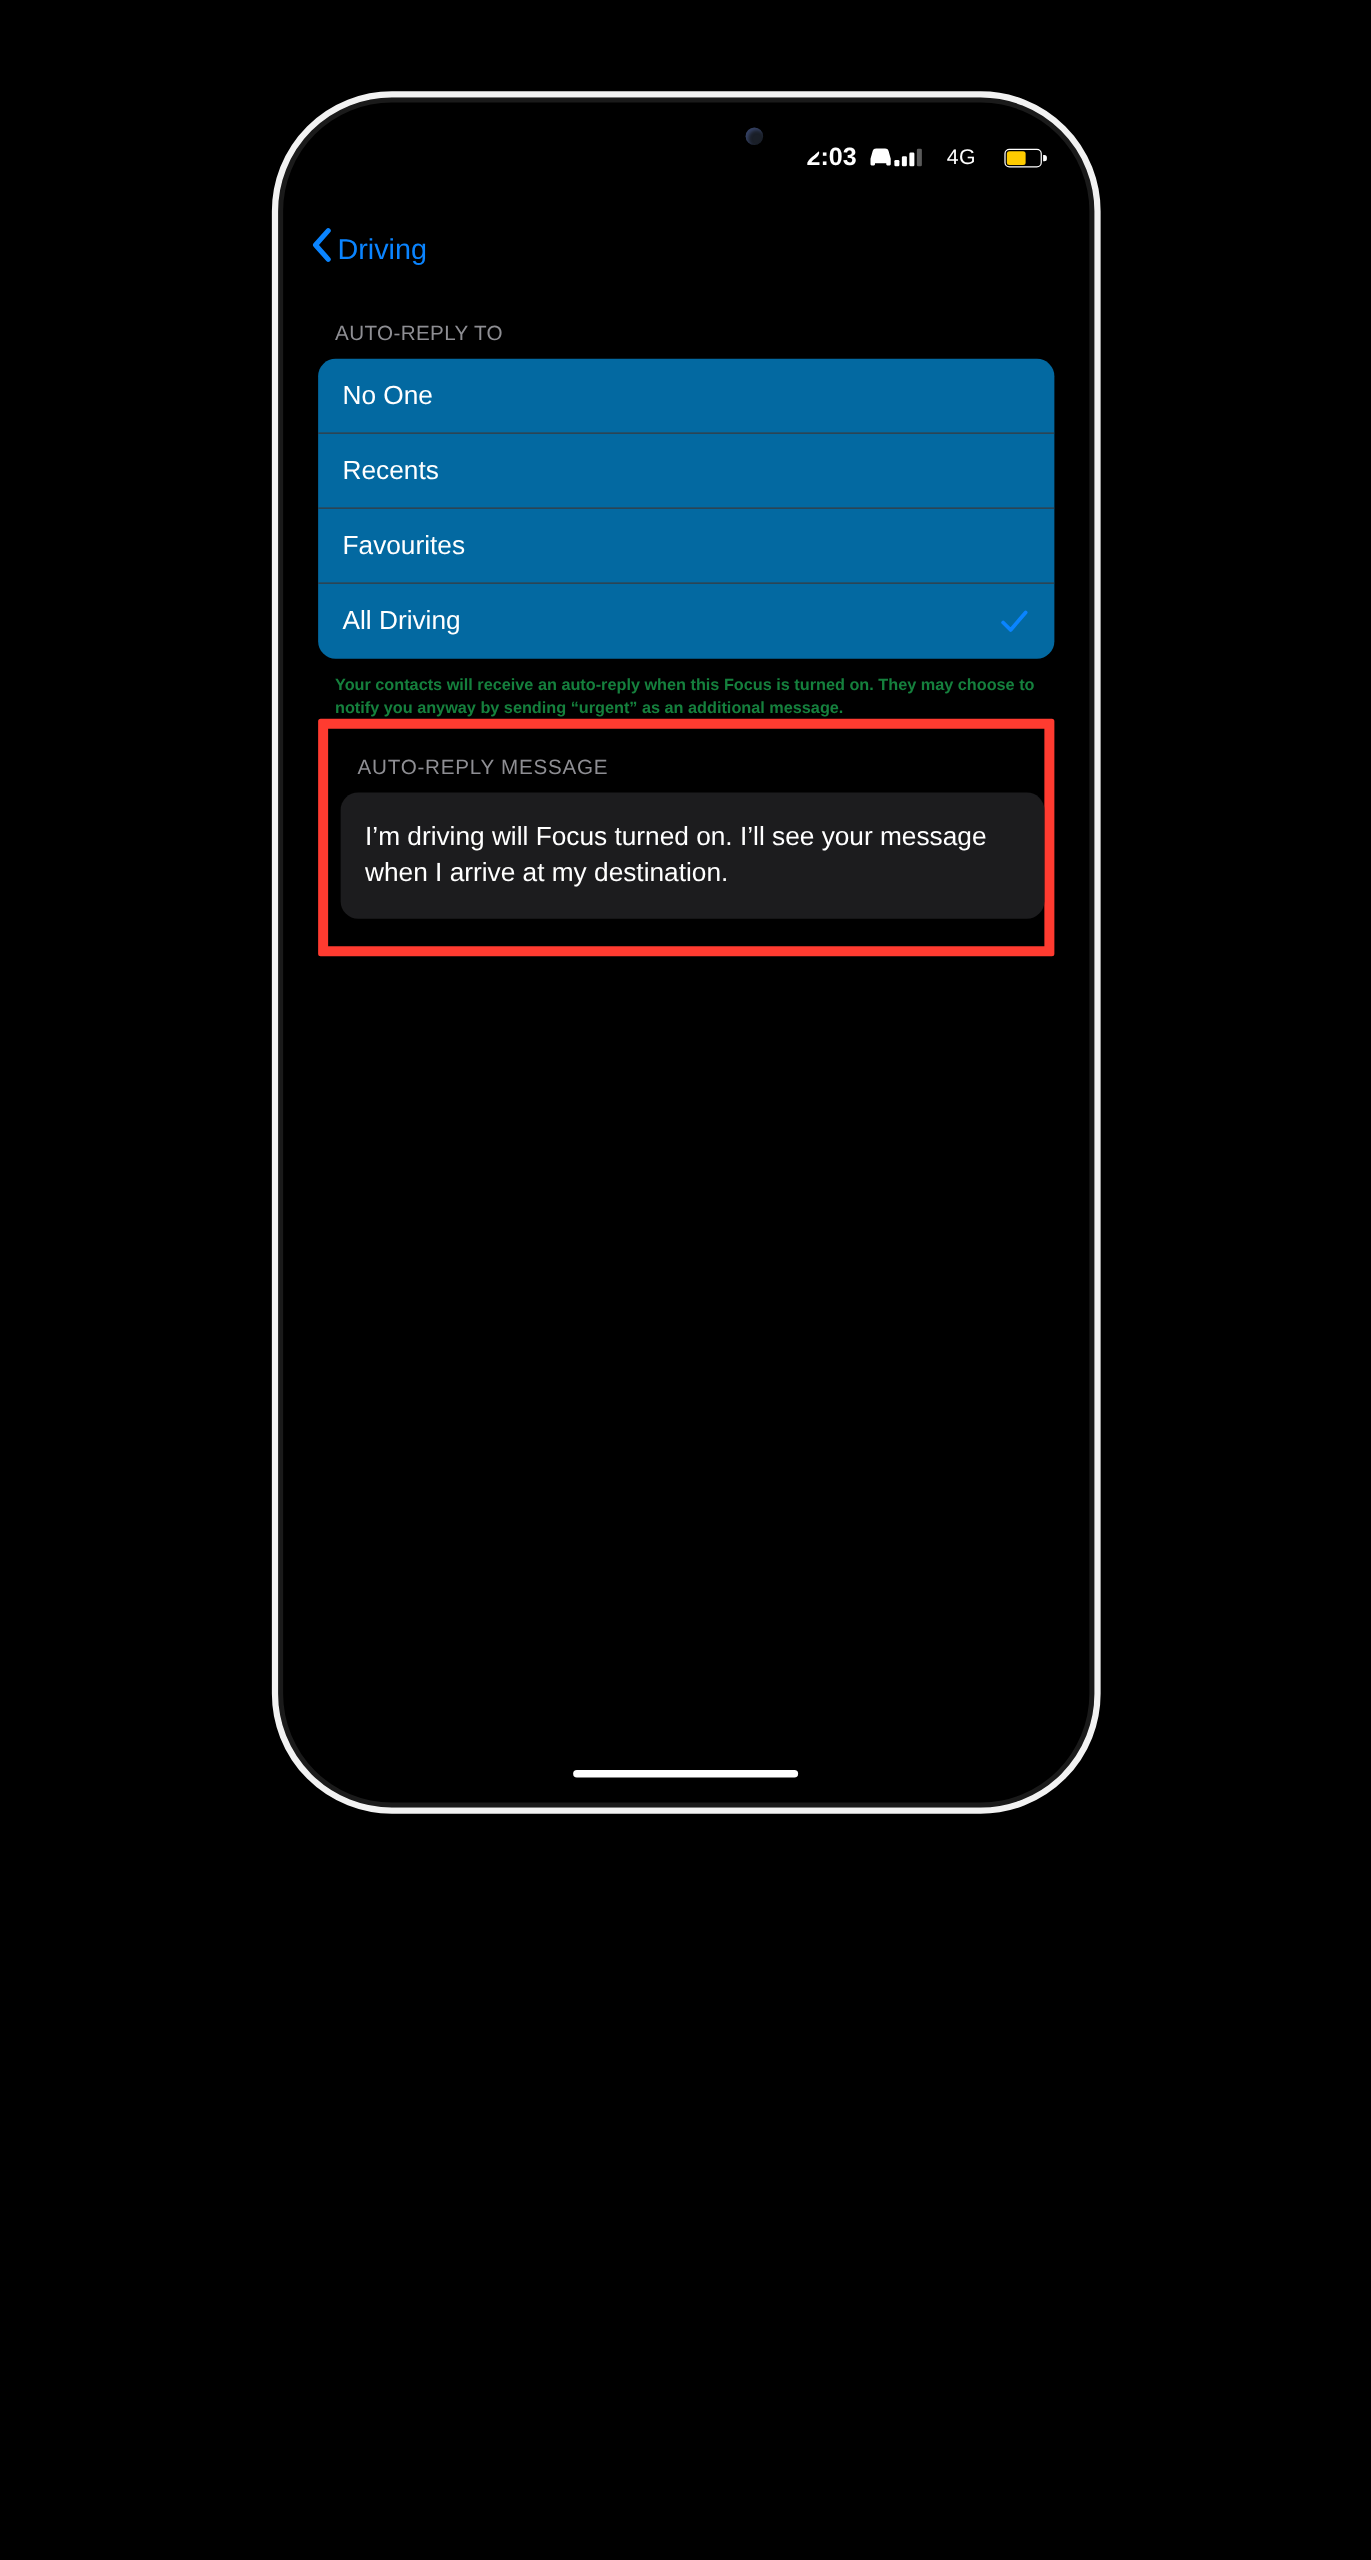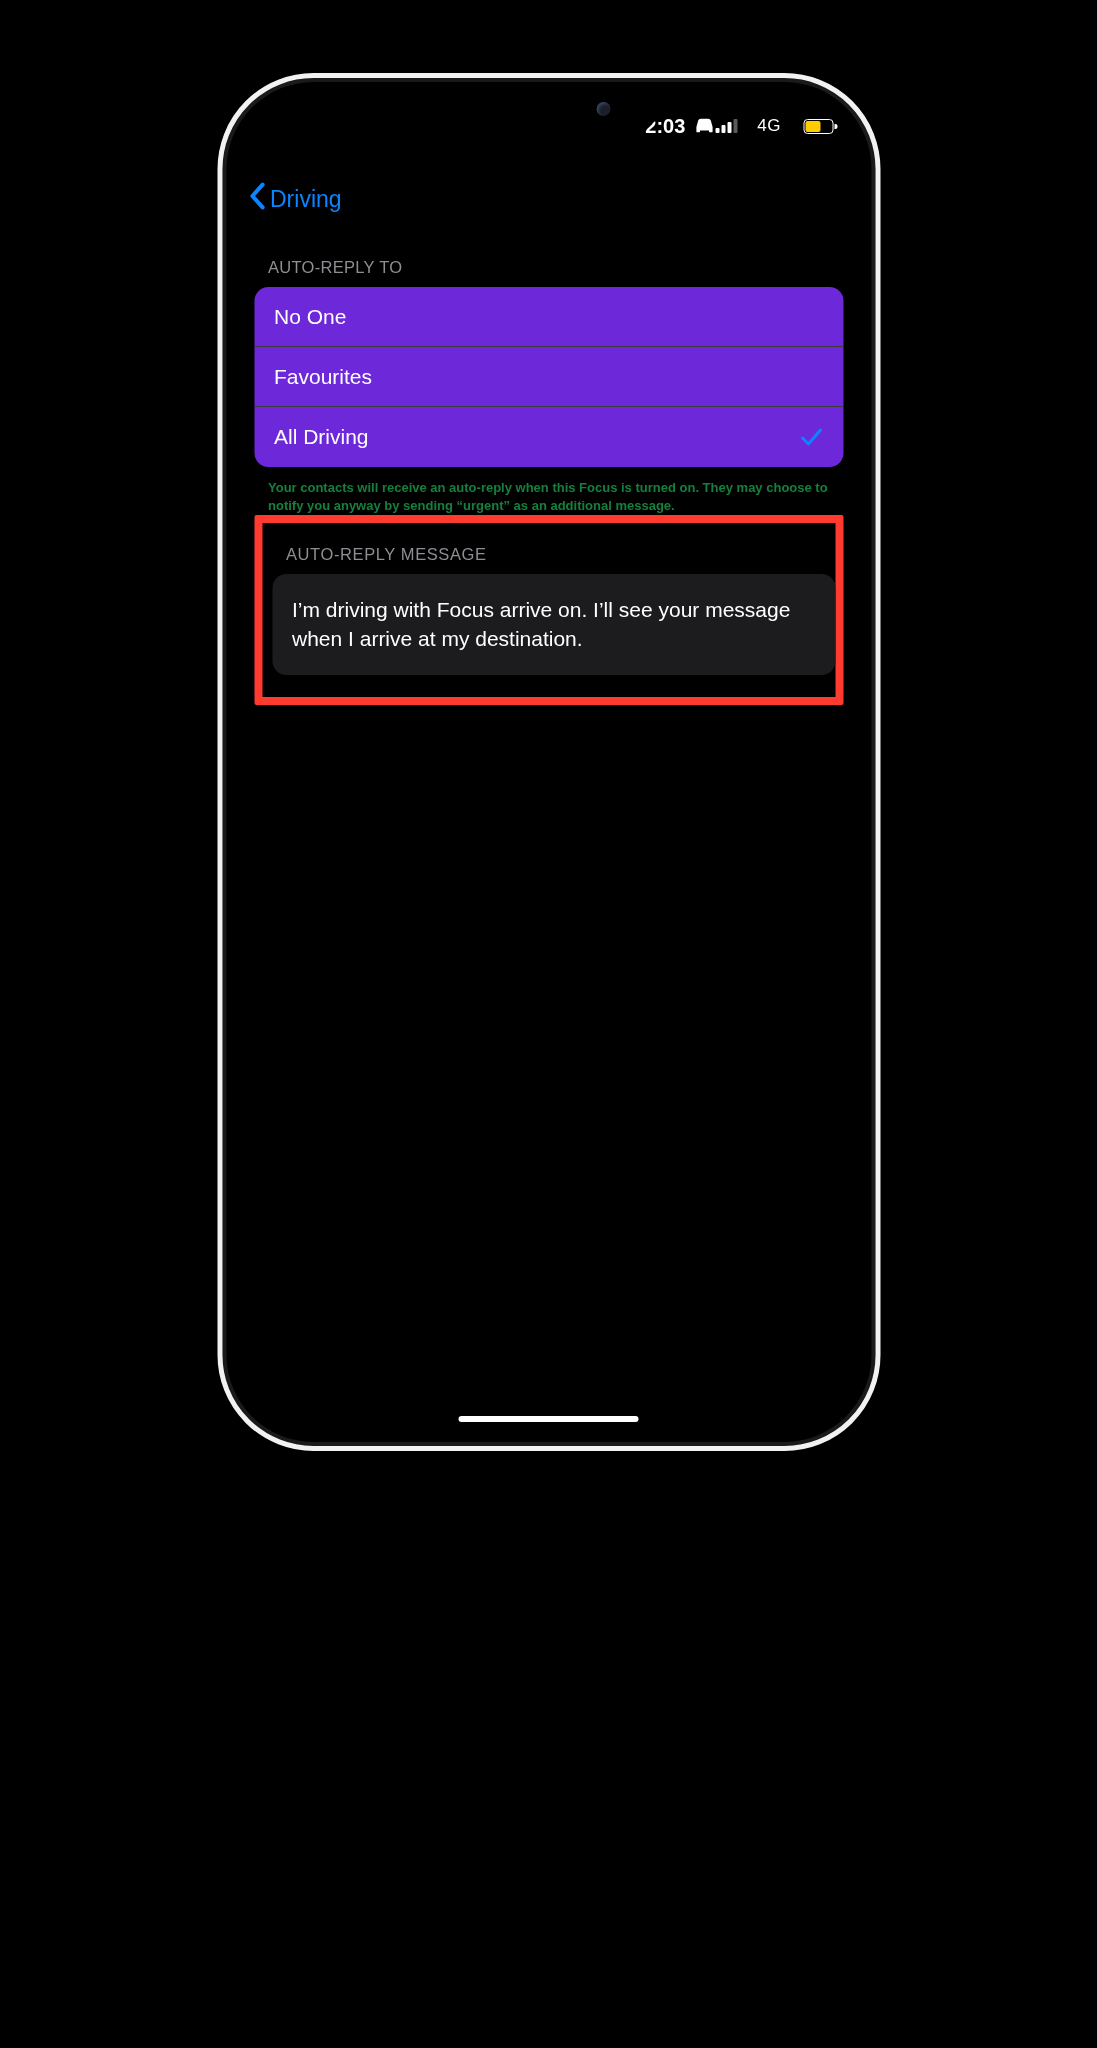--- a/index.html
+++ b/index.html
@@ -123,21 +123,21 @@
     
     .content { padding: 0 18px; }
     .section-header {
       color:#8e8e93;
       font-size: 16.5px;
       letter-spacing: .3px;
       padding: 42px 14px 10px 14px;
       text-transform: uppercase;
     }
     .group {
-      background:#6d28d9;
+      background:#0369a1;
       border-radius: 14px;
       overflow: hidden;
     }
     .row {
       display:flex; align-items:center; justify-content:space-between;
       padding: 0 20px;
       min-height: 60px;
       color:#fff;
       font-size: 21px;
       font-weight: 400;
@@ -235,37 +235,40 @@
     </div>
 
     <div class="content">
 
       <div class="section-header">AUTO-REPLY TO</div>
       <div class="group">
         <div class="row">
           <span>No One</span>
         </div>
         <div class="row">
+          <span>Recents</span>
+        </div>
+        <div class="row">
           <span>Favourites</span>
         </div>
         <div class="row">
           <span>All Driving</span>
           <span class="check">
             <svg viewBox="0 0 24 20" fill="none" stroke="#0a84ff" stroke-width="3" stroke-linecap="round" stroke-linejoin="round">
               <polyline points="3,11 9,17 21,3"></polyline>
             </svg>
           </span>
         </div>
       </div>
       <div class="footer-text">Your contacts will receive an auto-reply when this Focus is turned on. They may choose to notify you anyway by sending “urgent” as an additional message.</div>
 
       <div class="highlight-box">
         <div class="section-header">AUTO-REPLY MESSAGE</div>
         <div class="message-group">
-          <span>I’m driving with Focus arrive on. I’ll see your message when I arrive at my destination.</span>
+          <span>I’m driving will Focus turned on. I’ll see your message when I arrive at my destination.</span>
         </div>
       </div>
 
     </div>
 
     <div class="home-indicator"></div>
   </div>
 </div>
 
 </body></html>

